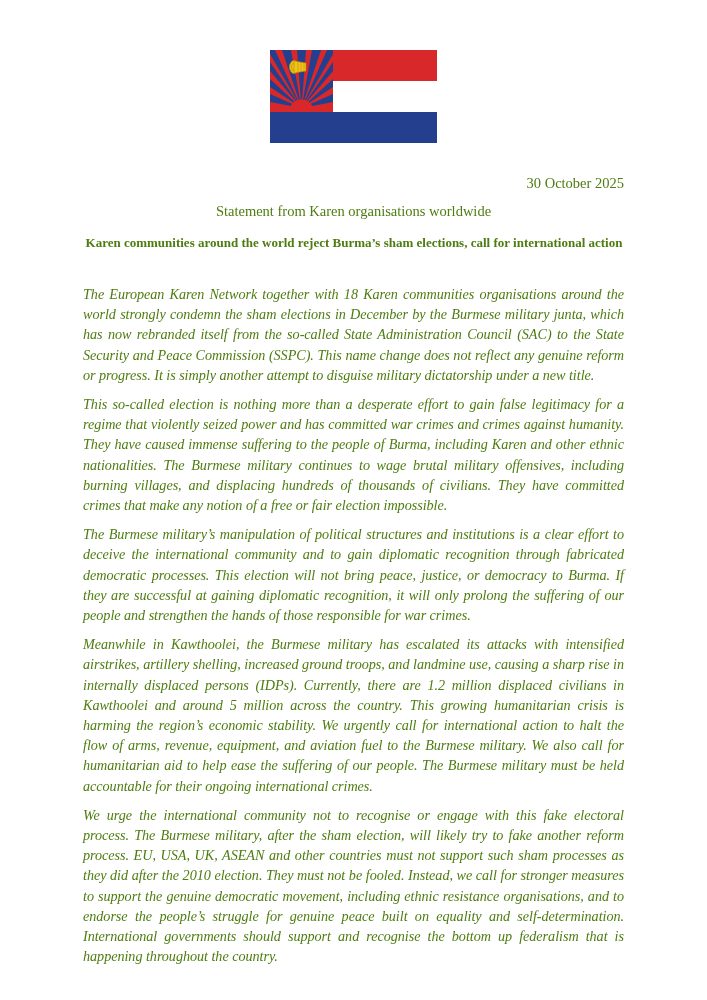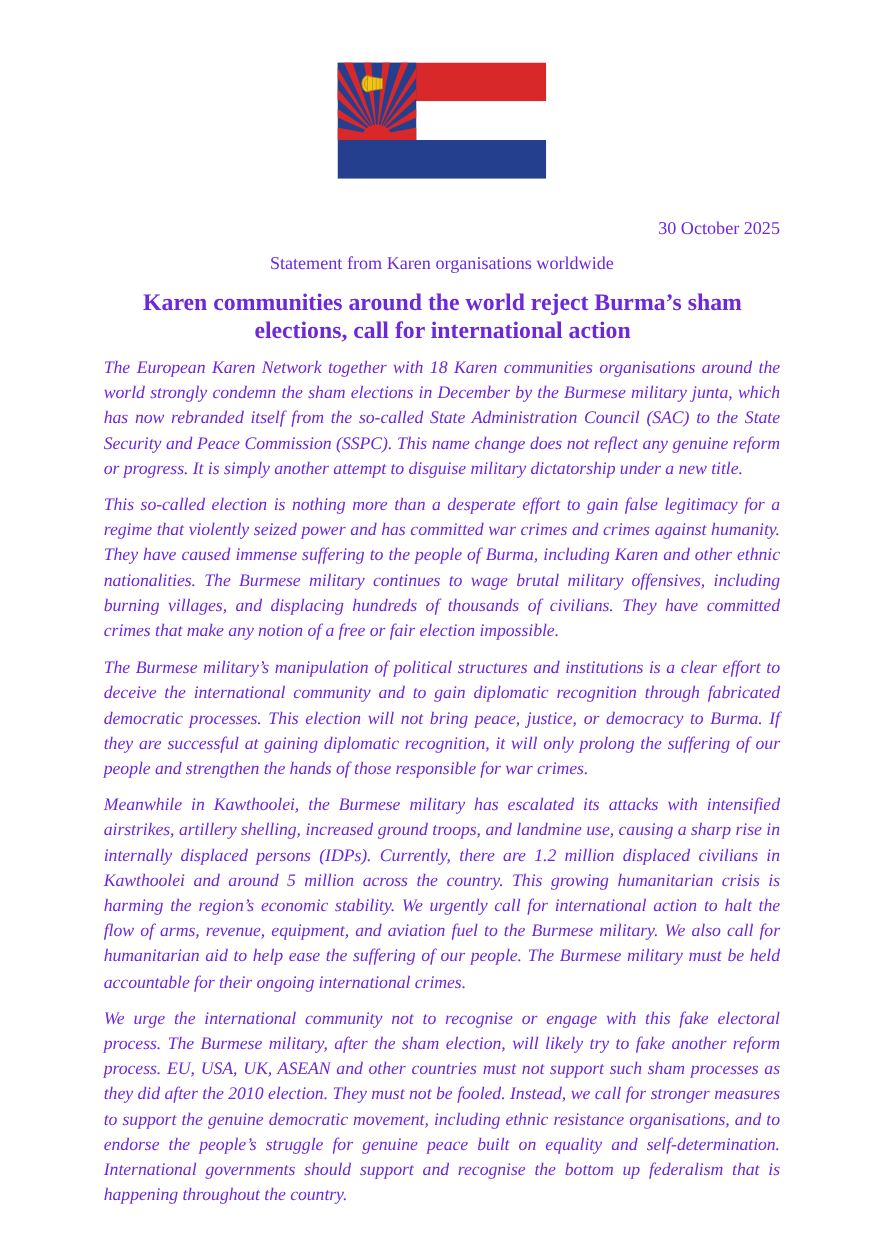--- a/index.html
+++ b/index.html
@@ -1,33 +1,33 @@
 <!DOCTYPE html>
 <html><head>
   <meta charset="utf-8">
   <style>
     html, body { margin: 0; padding: 0; background: #ffffff; }
     body { width: 707px; height: 1000px; position: relative; overflow: hidden; }
     .page {
       position: absolute; left: 0; top: 0; width: 707px; height: 1000px;
-      background: #ffffff; color: #6d28d9;
+      background: #ffffff; color: #4d7c0f;
       font-family: "Liberation Serif", "DejaVu Serif", serif;
     }
     .flag { position: absolute; left: 270px; top: 50px; width: 167px; height: 93px; }
     .date {
       position: absolute; right: 83px; top: 174px;
       font-size: 14.5px; line-height: 18px;
     }
     .subtitle {
       position: absolute; left: 0; width: 707px; top: 202px;
       text-align: center; font-size: 14.5px; line-height: 18px;
     }
     .headline {
       position: absolute; left: 80px; width: 548px; top: 232px;
-      text-align: center; font-size: 19px; font-weight: bold; line-height: 22px;
+      text-align: center; font-size: 13px; font-weight: bold; line-height: 22px;
     }
     .body {
       position: absolute; left: 83px; width: 541px; top: 284px;
     }
     .body p {
       margin: 0 0 9px 0; font-size: 14.2px; line-height: 20.2px;
       text-align: justify; letter-spacing: -0.05px; font-style: italic;
     }
   </style>
 </head>

